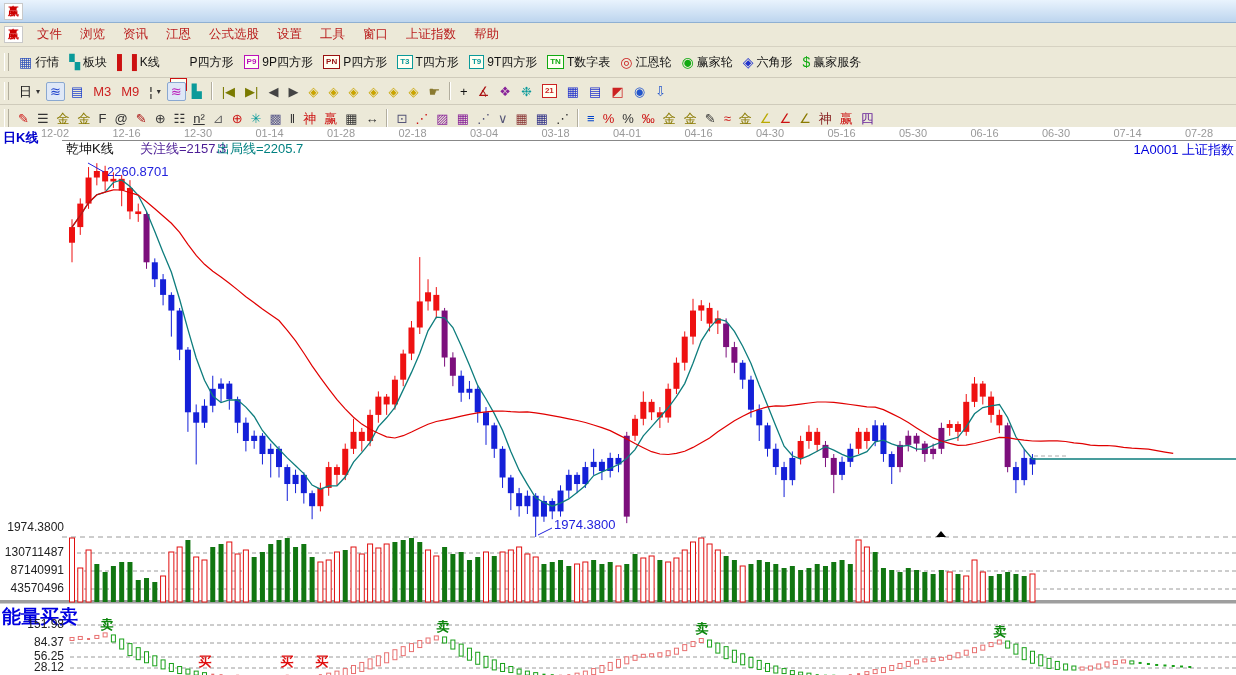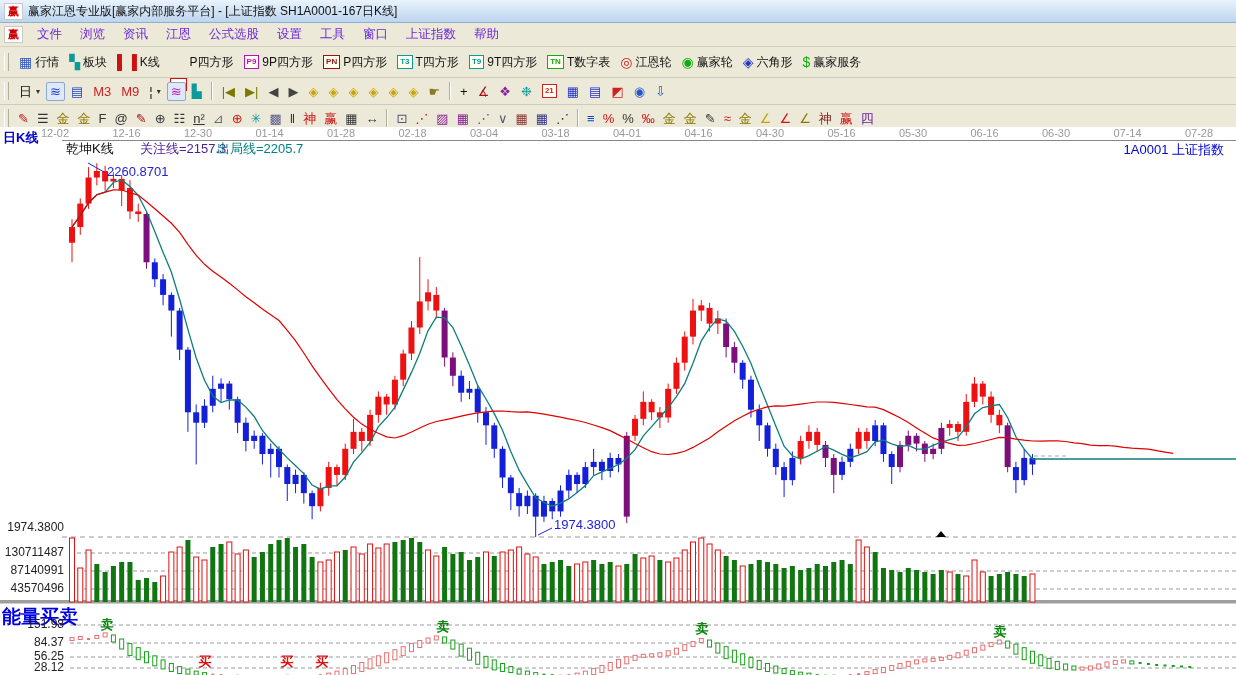--- a/index.html
+++ b/index.html
@@ -4,54 +4,53 @@
 <style>
   html,body{margin:0;padding:0;background:#888;}
   .screen{width:1236px;height:675px;position:relative;overflow:hidden;background:#fff;
     font-family:"Liberation Sans","DejaVu Sans",sans-serif;}
   .titlebar{height:22px;background:linear-gradient(#e9f3fd,#bdd5ee);border-bottom:1px solid #8fb0d2;
     display:flex;align-items:center;padding:0 4px;font-size:12px;color:#111;}
   .appico{display:inline-flex;align-items:center;justify-content:center;width:17px;height:15px;
     background:#fff;border:1px solid #c9c9c9;color:#cc0000;font-weight:bold;font-size:11px;margin-right:5px;flex:0 0 auto;}
   .menubar{height:23px;background:#ece9d8;border-bottom:1px solid #d6d2c2;display:flex;align-items:center;
     padding:0 4px;font-size:12.5px;}
-  .mi{padding:10px 9px;color:#6d28d9;cursor:default;}
+  .mi{padding:10px 9px;color:#b91c1c;cursor:default;}
   .toolbar{background:#ece9d8;border-bottom:1px solid #cfcbbb;display:flex;align-items:center;padding:0 2px;}
   .t1{height:30px;}.t2{height:26px;}.t3{height:26px;}
   .grip{width:3px;height:18px;border-left:1px solid #fff;border-right:1px solid #b2ae9e;margin:0 5px 0 2px;flex:0 0 auto;}
   .tbtn{display:inline-flex;align-items:center;gap:3px;padding:2px 3px;margin:0 1px;border:1px solid transparent;
     font-size:12px;color:#111;cursor:default;white-space:nowrap;}
   .tbtn.pressed{background:#dfe8f7;border:1px solid #8aa8d0;border-radius:2px;}
   .ticon{font-size:13px;line-height:1;}
   .t1 .ticon{font-size:14px;}
   .t3 .tbtn{padding:1px 2px;}
   .badge{font-size:8px;font-weight:bold;border:1px solid;padding:0 2px;line-height:1.4;background:#fffff2;}
   .tlabel{font-size:12px;}
   .caret{font-size:8px;color:#333;margin-left:1px;}
   .vsep{width:0;height:18px;border-left:1px solid #b2ae9e;border-right:1px solid #fff;margin:0 4px;flex:0 0 auto;}
   .chartwrap{position:absolute;left:0;top:127px;width:1236px;height:548px;background:#fff;}
   svg text{font-family:"Liberation Sans","DejaVu Sans",sans-serif;}
   .lbl{position:absolute;font-size:13px;white-space:nowrap;}
   .period{left:3px;top:2px;color:#0000cc;font-weight:bold;}
   .qk{left:66px;top:13px;color:#111;}
   .att{left:140px;top:13px;color:#4c1d95;}
   .exi{left:217px;top:13px;color:#008080;}
-  .sym{right:12px;top:14px;color:#0000dd;}
+  .sym{right:2px;top:14px;color:#0000dd;}
   .axlab{position:absolute;left:0;width:64px;text-align:right;font-size:12px;color:#222;white-space:nowrap;}
   .a1{top:393px;}.a2{top:418px;}.a3{top:436px;}.a4{top:454px;}
   .energy-title{position:absolute;left:2px;top:477px;color:#0000e0;font-weight:bold;font-size:19px;}
   .e1{top:490px;}.e2{top:508px;}.e3{top:522px;}.e4{top:533px;}
 </style>
 </head>
 <body>
 
 <div class="screen">
   <div class="titlebar">
     <span class="appico">赢</span>
-    <span>赢家江恩专业版[赢家内部服务平台] - [上证指数  SH1A0001-167日K线]</span>
   </div>
   <div class="menubar">
     <span class="appico">赢</span>
     <span class="mi">文件</span>
     <span class="mi">浏览</span>
     <span class="mi">资讯</span>
     <span class="mi">江恩</span>
     <span class="mi">公式选股</span>
     <span class="mi">设置</span>
     <span class="mi">工具</span>

